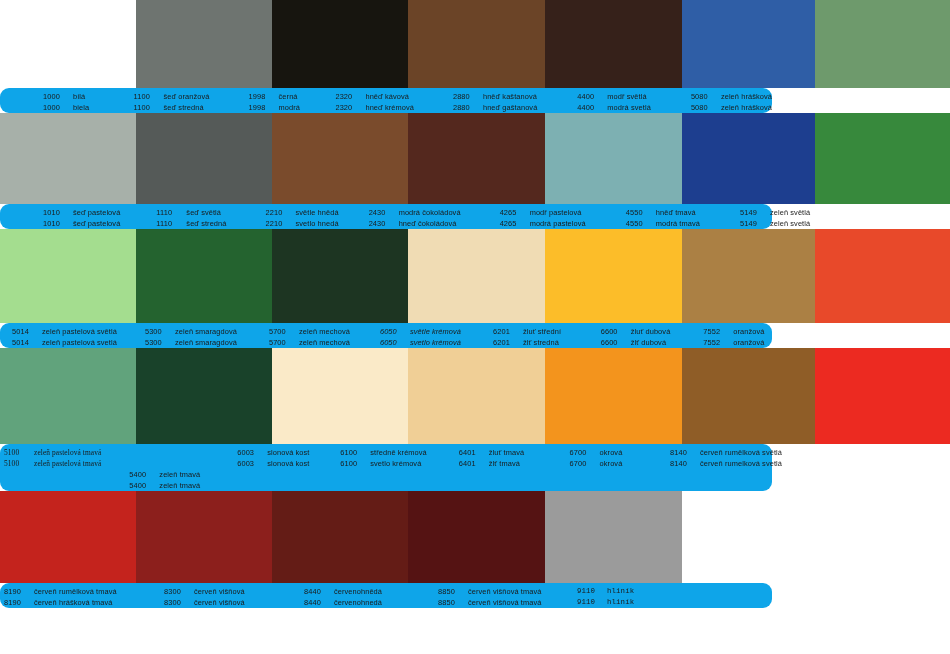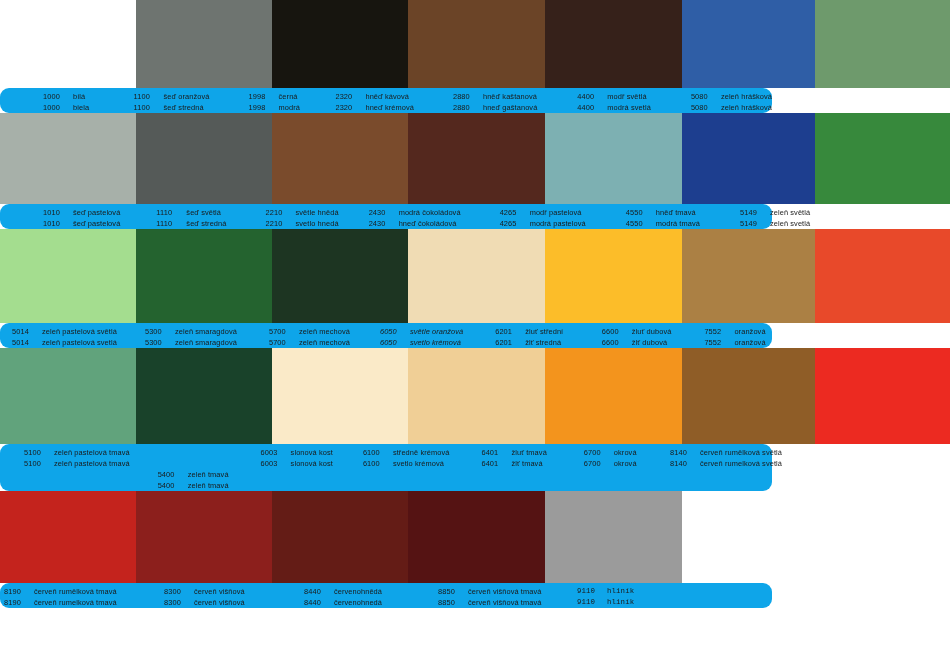--- a/index.html
+++ b/index.html
@@ -80,21 +80,21 @@
   .ind-6 { padding-left: 40px; }
 
   .r3 .ind-0 { padding-left: 12px; }
   .r3 .ind-1 { padding-left: 28px; }
   .r3 .ind-2 { padding-left: 32px; }
   .r3 .ind-3 { padding-left: 30px; }
   .r3 .ind-4 { padding-left: 32px; }
   .r3 .ind-5 { padding-left: 37px; }
   .r3 .ind-6 { padding-left: 33px; }
 
-  .r4 .ind-0 { padding-left: 24px; }
+  .r4 .ind-0 { padding-left: 4px; font-family: Liberation Serif, serif; }
   .r4 .ind-1 { padding-left: 28px; margin-top: 22px; }
   .r4 .ind-2 { padding-left: 32px; }
   .r4 .ind-3 { padding-left: 30px; }
   .r4 .ind-4 { padding-left: 32px; }
   .r4 .ind-5 { padding-left: 37px; }
   .r4 .ind-6 { padding-left: 33px; }
 
   .r5 .ind-0 { padding-left: 4px; }
   .r5 .ind-1 { padding-left: 28px; }
   .r5 .ind-2 { padding-left: 32px; }
@@ -308,21 +308,21 @@
             <span class="name">zeleň mechová</span>
           </div>
           <div class="label-line">
             <span class="code">5700</span>
             <span class="name">zeleň mechová</span>
           </div>
         </div>
         <div class="label-cell ind-3" style="width: 137px; font-style: italic;">
           <div class="label-line">
             <span class="code">6050</span>
-            <span class="name">světle oranžová</span>
+            <span class="name">světle krémová</span>
           </div>
           <div class="label-line">
             <span class="code">6050</span>
             <span class="name">svetlo krémová</span>
           </div>
         </div>
         <div class="label-cell ind-4" style="width: 137px;">
           <div class="label-line">
             <span class="code">6201</span>
             <span class="name">žluť střední</span>
@@ -446,21 +446,21 @@
         <div class="swatch" title="9110 hliník" style="width: 137px; background: rgb(155, 155, 155);"></div>
       </div>
       <div class="label-strip">
         <div class="label-cell ind-0" style="width: 136px;">
           <div class="label-line">
             <span class="code">8190</span>
             <span class="name">červeň rumělková tmavá</span>
           </div>
           <div class="label-line">
             <span class="code">8190</span>
-            <span class="name">červeň rumelková tmavá</span>
+            <span class="name">červeň hrášková tmavá</span>
           </div>
         </div>
         <div class="label-cell ind-1" style="width: 136px;">
           <div class="label-line">
             <span class="code">8300</span>
             <span class="name">červeň višňová</span>
           </div>
           <div class="label-line">
             <span class="code">8300</span>
             <span class="name">červeň višňová</span>

